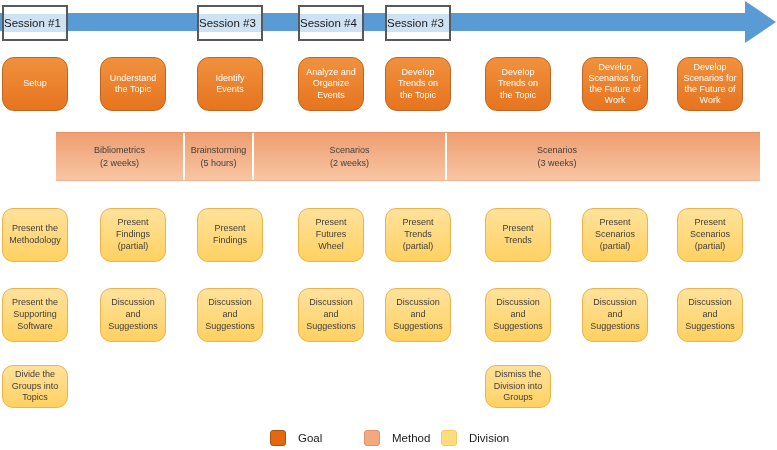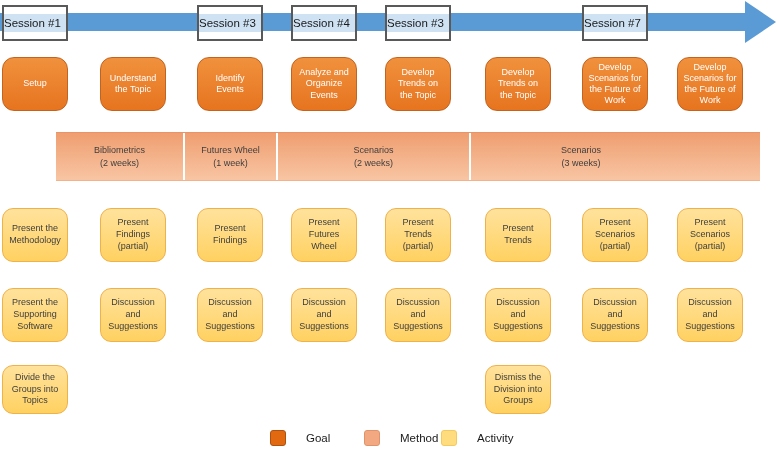--- a/index.html
+++ b/index.html
@@ -1,21 +1,21 @@
 <!DOCTYPE html>
 <html><head>
 <meta charset="utf-8">
 <style>
   html,body{margin:0;padding:0;background:#ffffff;}
   .canvas{
     position:relative;width:777px;height:450px;background:#ffffff;
     font-family:"Liberation Sans",sans-serif;overflow:hidden;
   }
   
-  .c1{left:2px}.c2{left:100px}.c3{left:197px}.c4{left:291px}
+  .c1{left:2px}.c2{left:100px}.c3{left:197px}.c4{left:298px}
   .c5{left:385px}.c6{left:485px}.c7{left:582px}.c8{left:677px}
 
   
   .arrow-band{position:absolute;left:0;top:13px;width:746px;height:18px;background:#5B9BD5;}
   .arrow-head{position:absolute;left:745px;top:1px;width:31px;height:42px;background:#5B9BD5;
     clip-path:polygon(0 0,100% 50%,0 100%);}
 
   
   .session{position:absolute;top:5px;width:66px;height:36px;box-sizing:border-box;
     background:#ffffff;border:2px solid #595959;
@@ -41,24 +41,24 @@
   .m-name,.m-dur{font-size:9px;line-height:1.4;}
 
   
   .act{position:absolute;width:66px;box-sizing:border-box;border-radius:11px;
     background:linear-gradient(180deg,#FFE29C 0%,#FFD161 100%);
     border:1.5px solid #EFB14A;color:#3E3E3E;
     display:flex;align-items:center;justify-content:center;}
   .act .box-text{font-size:9px;line-height:1.3;text-align:center;white-space:pre-line;}
   .rowA{top:208px;height:54px;}
   .rowB{top:288px;height:54px;}
-  .rowC{top:365px;height:49px;}
-
-  
-  .legend-item{position:absolute;top:429px;height:17px;display:flex;align-items:center;gap:20px;}
+  .rowC{top:365px;height:43px;}
+
+  
+  .legend-item{position:absolute;top:429px;height:17px;display:flex;align-items:center;gap:12px;}
   .li-goal{left:270px}.li-method{left:364px}.li-activity{left:441px}
   .swatch{width:16px;height:16px;border-radius:3px;box-sizing:border-box;}
   .sw-goal{background:#E2690F;border:1.5px solid #AE5211;}
   .sw-method{background:#F2A982;border:1px solid #E0936A;}
   .sw-activity{background:#FFDD7E;border:1px solid #F4C95E;}
   .legend-label{font-size:11.5px;color:#1a1a1a;}
 </style>
 </head>
 <body>
 
@@ -76,24 +76,20 @@
     <span class="s-label">Session #3</span>
   </div>
   <div class="session c4">
     <div class="stripe"></div>
     <span class="s-label">Session #4</span>
   </div>
   <div class="session c5">
     <div class="stripe"></div>
     <span class="s-label">Session #3</span>
   </div>
-  <div class="session c7">
-    <div class="stripe"></div>
-    <span class="s-label">Session #7</span>
-  </div>
 
   <div class="goal c1">
     <span class="box-text">Setup</span>
   </div>
   <div class="goal c2">
     <span class="box-text">Understand
 the Topic</span>
   </div>
   <div class="goal c3">
     <span class="box-text">Identify
@@ -125,23 +121,23 @@
 Scenarios for
 the Future of
 Work</span>
   </div>
 
   <div class="method-band">
     <div class="msec m1">
       <div class="m-name">Bibliometrics</div>
       <div class="m-dur">(2 weeks)</div>
     </div>
-    <div class="msec m3">
-      <div class="m-name">Futures Wheel</div>
-      <div class="m-dur">(1 week)</div>
+    <div class="msec m2">
+      <div class="m-name">Brainstorming</div>
+      <div class="m-dur">(5 hours)</div>
     </div>
     <div class="msec m4">
       <div class="m-name">Scenarios</div>
       <div class="m-dur">(2 weeks)</div>
     </div>
     <div class="msec m5">
       <div class="m-name">Scenarios</div>
       <div class="m-dur">(3 weeks)</div>
     </div>
   </div>
@@ -239,16 +235,16 @@
   <div class="legend-item li-goal">
     <span class="swatch sw-goal"></span>
     <span class="legend-label">Goal</span>
   </div>
   <div class="legend-item li-method">
     <span class="swatch sw-method"></span>
     <span class="legend-label">Method</span>
   </div>
   <div class="legend-item li-activity">
     <span class="swatch sw-activity"></span>
-    <span class="legend-label">Activity</span>
+    <span class="legend-label">Division</span>
   </div>
 
 </div>
 
 </body></html>

